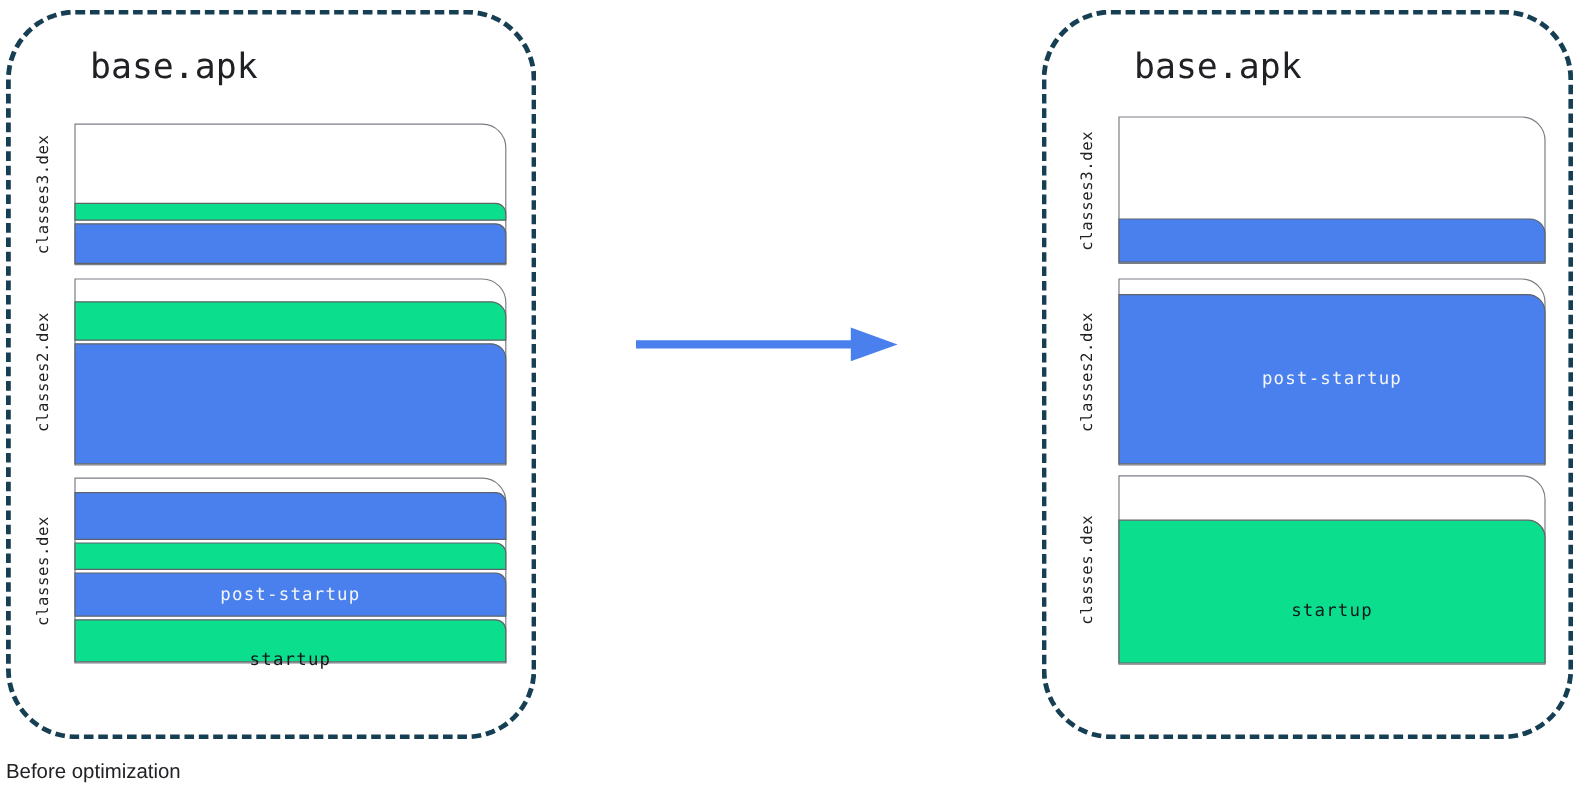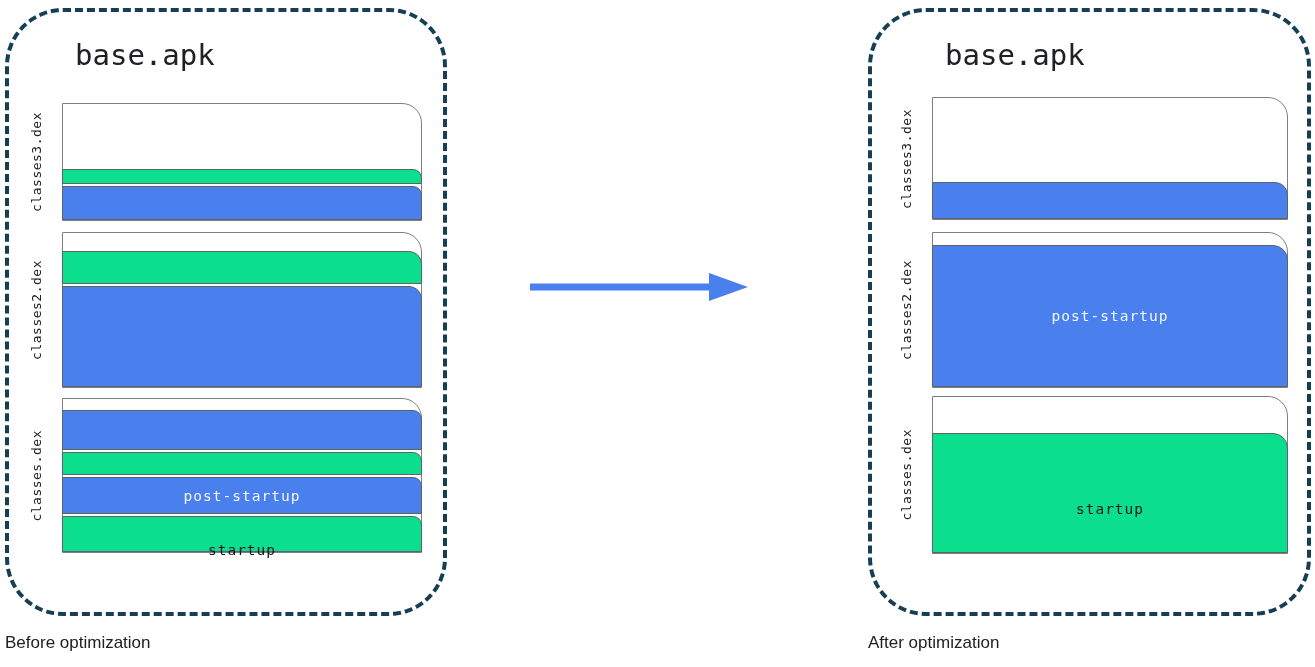--- a/index.html
+++ b/index.html
@@ -150,15 +150,14 @@
 
   <div class="file-label" style="left:894px; top:396px; height:158px;">
     <span>classes.dex</span>
   </div>
   <div class="page" style="left:932px; top:396px; width:356px; height:158px;">
     <div class="band green" style="bottom:0; height:120px; border-top-right-radius:15px;">
       <span class="band-label on-green">startup</span>
     </div>
   </div>
 
-  <div class="caption" style="left:868px; top:633px; width:443px;">After optimization</div>
 
 </div>
 
 </body></html>

